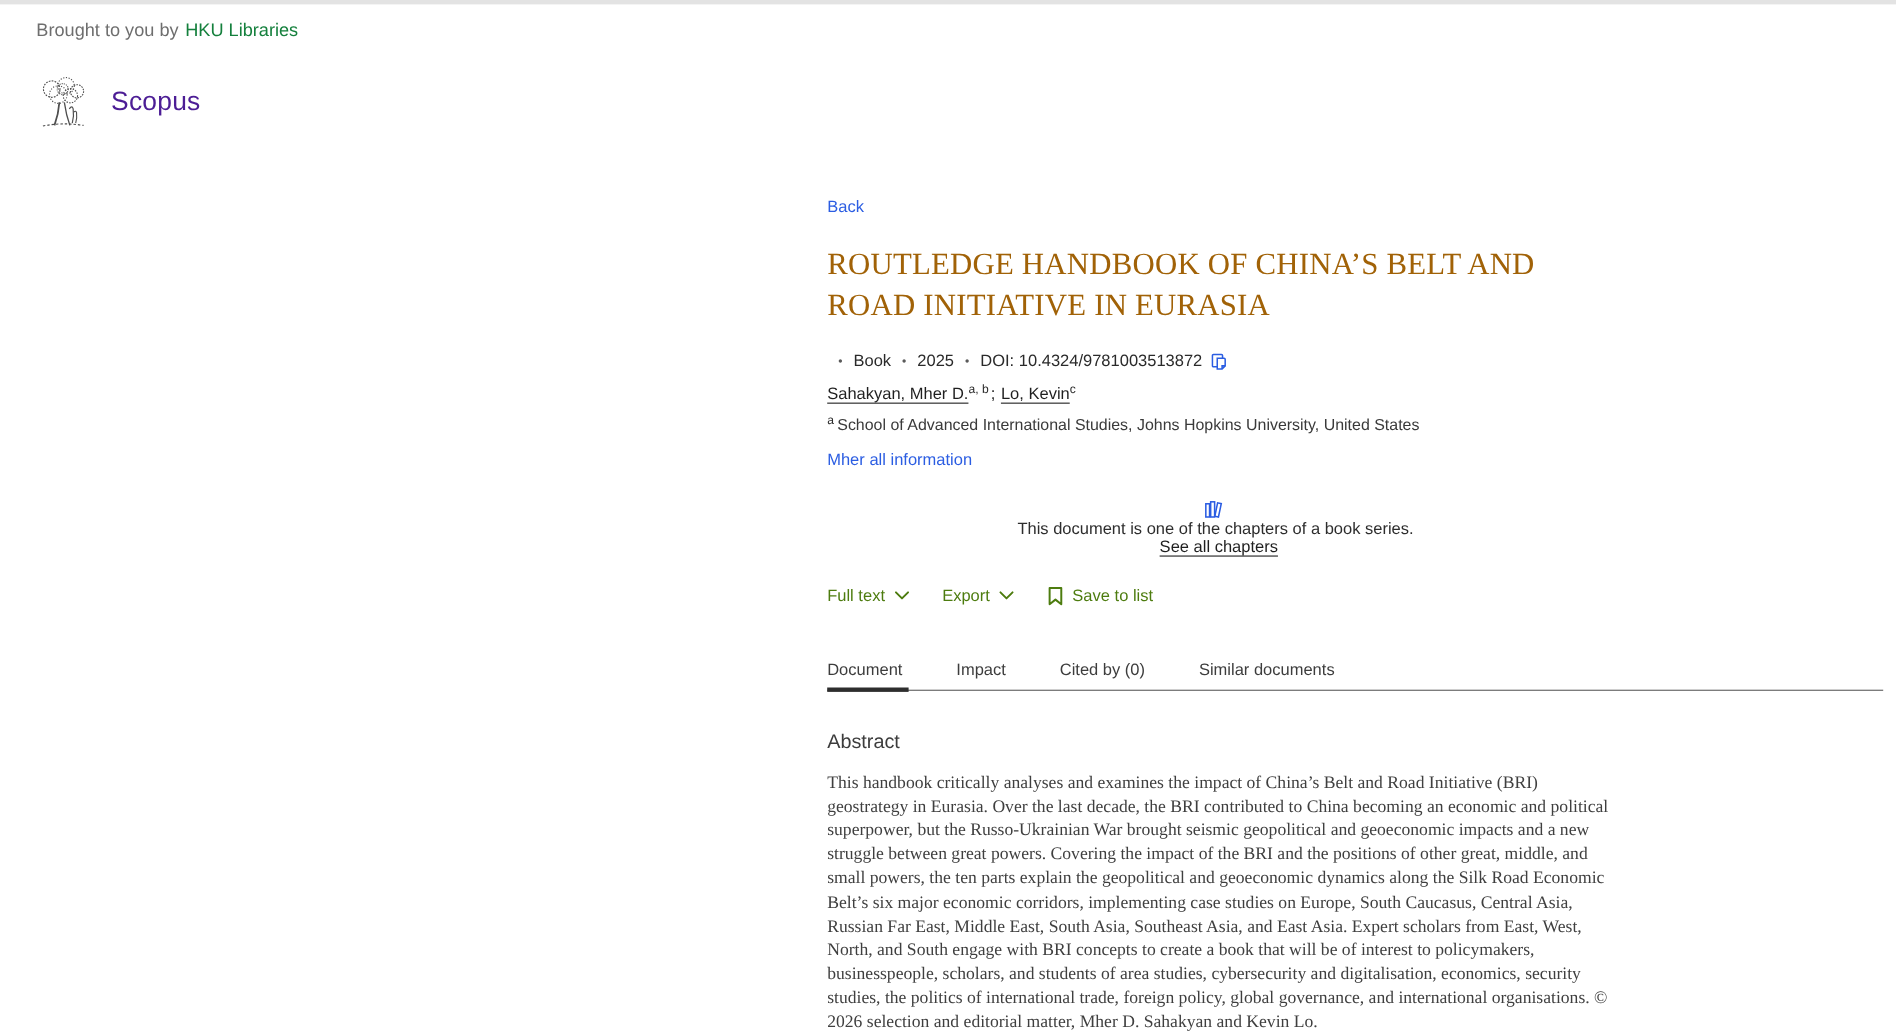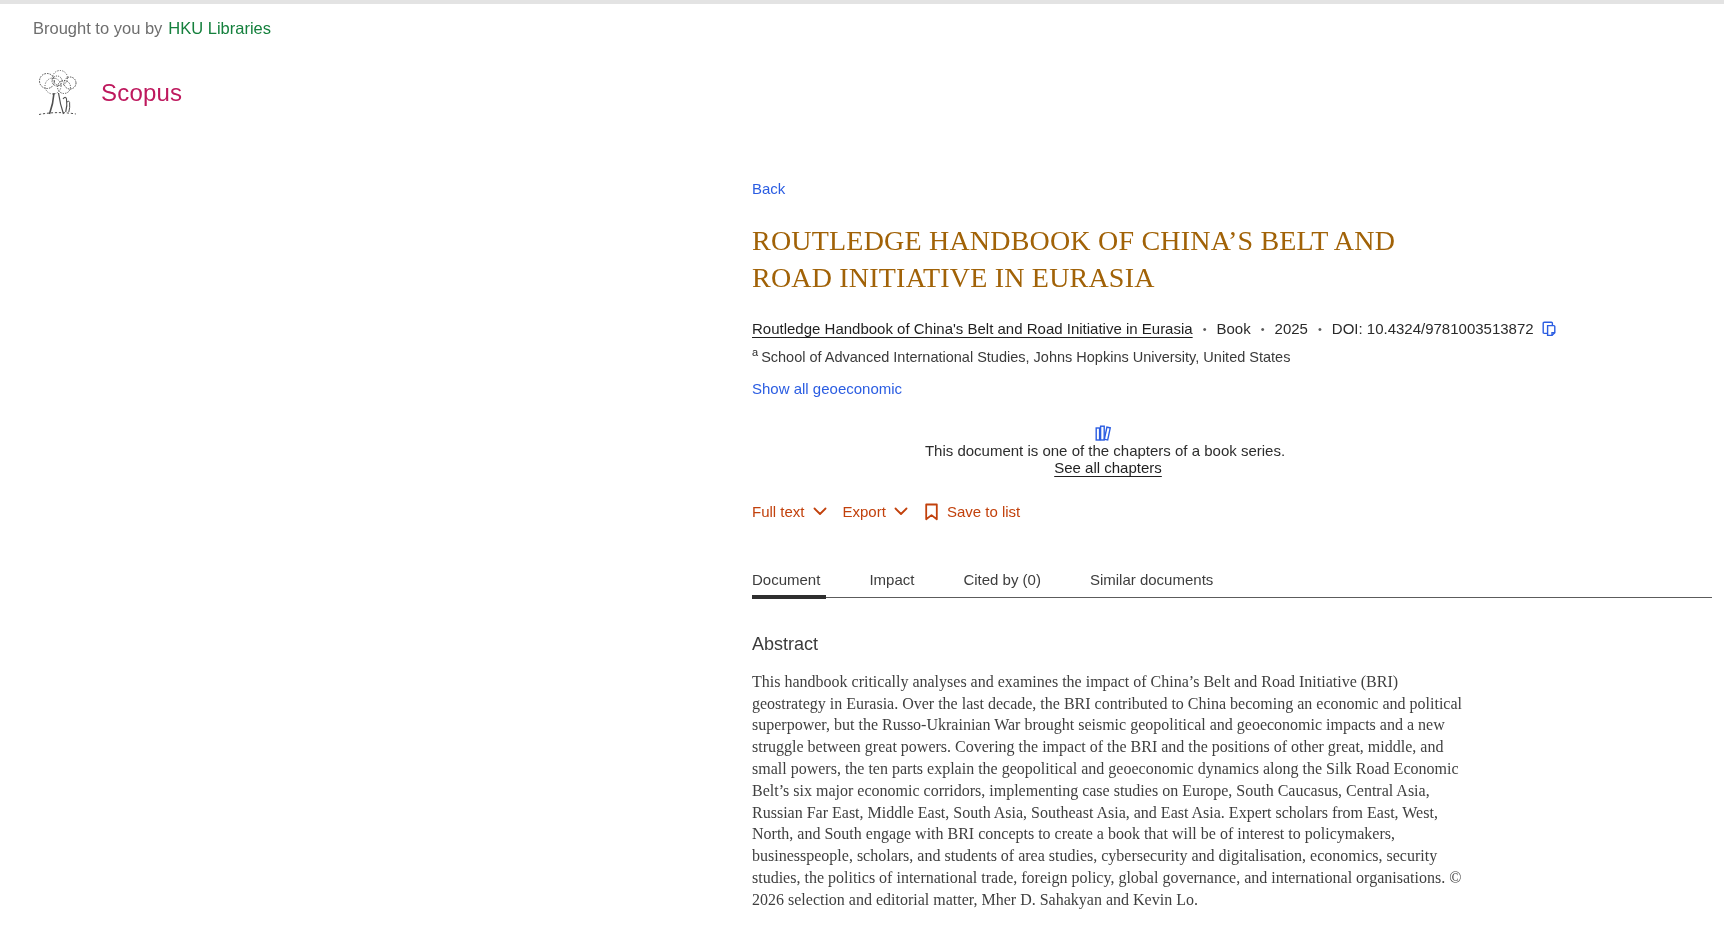--- a/index.html
+++ b/index.html
@@ -6,21 +6,21 @@
   body{
     width:1724px;height:942px;position:relative;background:#ffffff;
     font-family:"Liberation Sans",sans-serif;color:#222;overflow:hidden;
   }
   .topstrip{position:absolute;top:0;left:0;width:1724px;height:4px;background:#e3e3e3;}
   
   .banner{position:absolute;left:33px;top:19px;font-size:16.5px;color:#6e6e6e;}
   .banner a{color:#15803d;text-decoration:none;margin-left:6px;cursor:pointer;}
   .brand{position:absolute;left:33px;top:70px;display:flex;align-items:center;}
   .brand .logo{width:48px;height:46px;display:block;}
-  .brand .wordmark{margin-left:20px;font-size:24px;color:#be185d;letter-spacing:.2px;cursor:pointer;}
+  .brand .wordmark{margin-left:20px;font-size:24px;color:#4c1d95;letter-spacing:.2px;cursor:pointer;}
   
   .content{position:absolute;left:752px;top:0;width:712px;}
   .back{margin-top:180px;font-size:15px;color:#2b5de2;cursor:pointer;display:inline-block;}
   h1.title{
     margin:24px 0 0 0;max-width:645px;
     font-family:"Liberation Serif",serif;font-weight:normal;
     font-size:28px;line-height:37px;color:#a16207;letter-spacing:.2px;
   }
   .meta{margin-top:24px;font-size:15px;color:#2a2a2a;display:flex;align-items:center;flex-wrap:nowrap;white-space:nowrap;}
   .meta .dot{color:#5a5a5a;font-size:11px;margin:0 10px;}
@@ -28,21 +28,21 @@
   .copy-doi{margin-left:8px;color:#2b5de2;cursor:pointer;display:inline-flex;align-items:center;}
   .authors{margin-top:11px;font-size:15px;color:#1f1f1f;}
   .authors sup,.affil sup{font-size:11px;color:#2a2a2a;}
   .authors .sep{margin:0 5px 0 2px;}
   .affil{margin-top:9px;font-size:14.5px;color:#3a3a3a;}
   .affil sup{margin-right:3px;}
   .showall{margin-top:15px;font-size:15px;color:#2b5de2;cursor:pointer;display:inline-block;}
   .series{margin-top:27px;font-size:15px;color:#2d2d2d;display:flex;align-items:center;flex-direction:column;}
   .series .icon{color:#2b5de2;margin-right:9px;display:inline-flex;}
   .series .note{margin-right:6px;}
-  .actions{margin-top:27px;display:flex;align-items:center;column-gap:16px;font-size:15px;color:#c2410c;}
+  .actions{margin-top:27px;display:flex;align-items:center;column-gap:30px;font-size:15px;color:#4d7c0f;}
   .actions .action{display:inline-flex;align-items:center;column-gap:8px;cursor:pointer;}
   
   .tabs{margin-top:50px;width:960px;display:flex;column-gap:49px;border-bottom:1px solid #5c5c5c;font-size:15px;color:#3d3d3d;}
   .tab{position:relative;padding-bottom:9px;cursor:pointer;}
   .tab.active::after{content:"";position:absolute;left:0;right:-6px;bottom:-2px;height:4px;background:#2e2e2e;}
   
   .abstract-h{margin-top:36px;font-size:18px;color:#3c3c3c;font-weight:normal;}
   .abstract-p{
     margin-top:16px;width:712px;
     font-family:"Liberation Serif",serif;font-size:16px;line-height:21.8px;color:#3f3f3f;
@@ -79,42 +79,44 @@
   <span class="wordmark">Scopus</span>
 </div>
 
 <div class="content">
 
   <a class="back">Back</a>
 
   <h1 class="title">ROUTLEDGE HANDBOOK OF CHINA’S BELT AND ROAD INITIATIVE IN EURASIA</h1>
 
   <div class="meta">
-    <span class="ulink">Routledge Handbook of China's Belt and Road Initiative in Eurasia</span>
     <span class="dot">•</span>
     <span>Book</span>
     <span class="dot">•</span>
     <span>2025</span>
     <span class="dot">•</span>
     <span>DOI: 10.4324/9781003513872</span>
     <span class="copy-doi">
       <svg width="16" height="16" viewBox="0 0 16 16">
         <rect x="1.2" y="1.2" width="9.2" height="11.2" rx="1" fill="#ffffff" stroke="currentColor" stroke-width="1.4"></rect>
         <path d="M5.6 4.6 h6.2 a1 1 0 0 1 1 1 v6 l-2.8 2.8 h-4.4 z" fill="#ffffff" stroke="currentColor" stroke-width="1.4"></path>
         <path d="M12.8 11.6 h-2.8 v2.8" fill="none" stroke="currentColor" stroke-width="1.4"></path>
       </svg>
     </span>
   </div>
 
+  <div class="authors">
+    <span class="ulink">Sahakyan, Mher D.</span><sup>a, b</sup><span class="sep">;</span><span class="ulink">Lo, Kevin</span><sup>c</sup>
+  </div>
 
   <div class="affil">
     <sup>a</sup><span>School of Advanced International Studies, Johns Hopkins University, United States</span>
   </div>
 
-  <a class="showall">Show all geoeconomic</a>
+  <a class="showall">Mher all information</a>
 
   <div class="series">
     <span class="icon">
       <svg width="17" height="17" viewBox="0 0 17 17">
         <g fill="none" stroke="currentColor" stroke-width="1.4">
           <rect x="1.2" y="3" width="3.4" height="12"></rect>
           <rect x="5.6" y="1.2" width="3.6" height="13.8"></rect>
           <rect x="10.6" y="2.4" width="3.4" height="12.4" transform="rotate(12 12.3 8.6)"></rect>
         </g>
       </svg>

